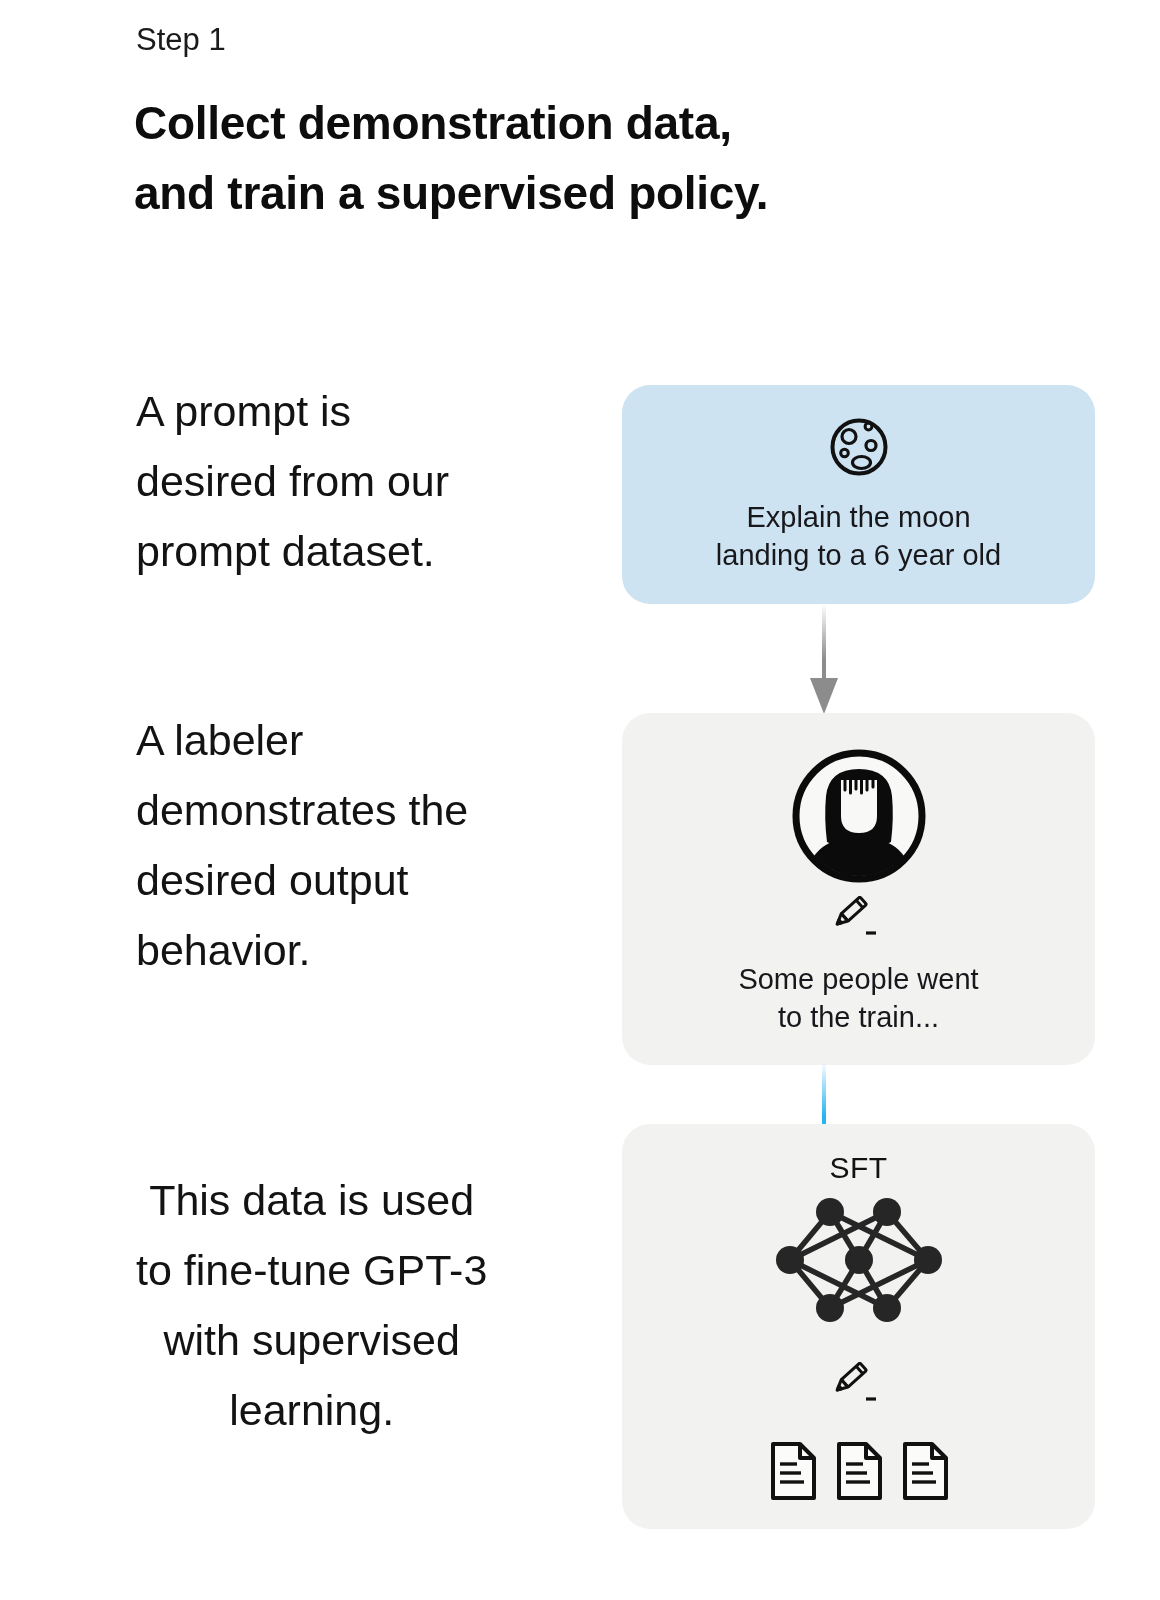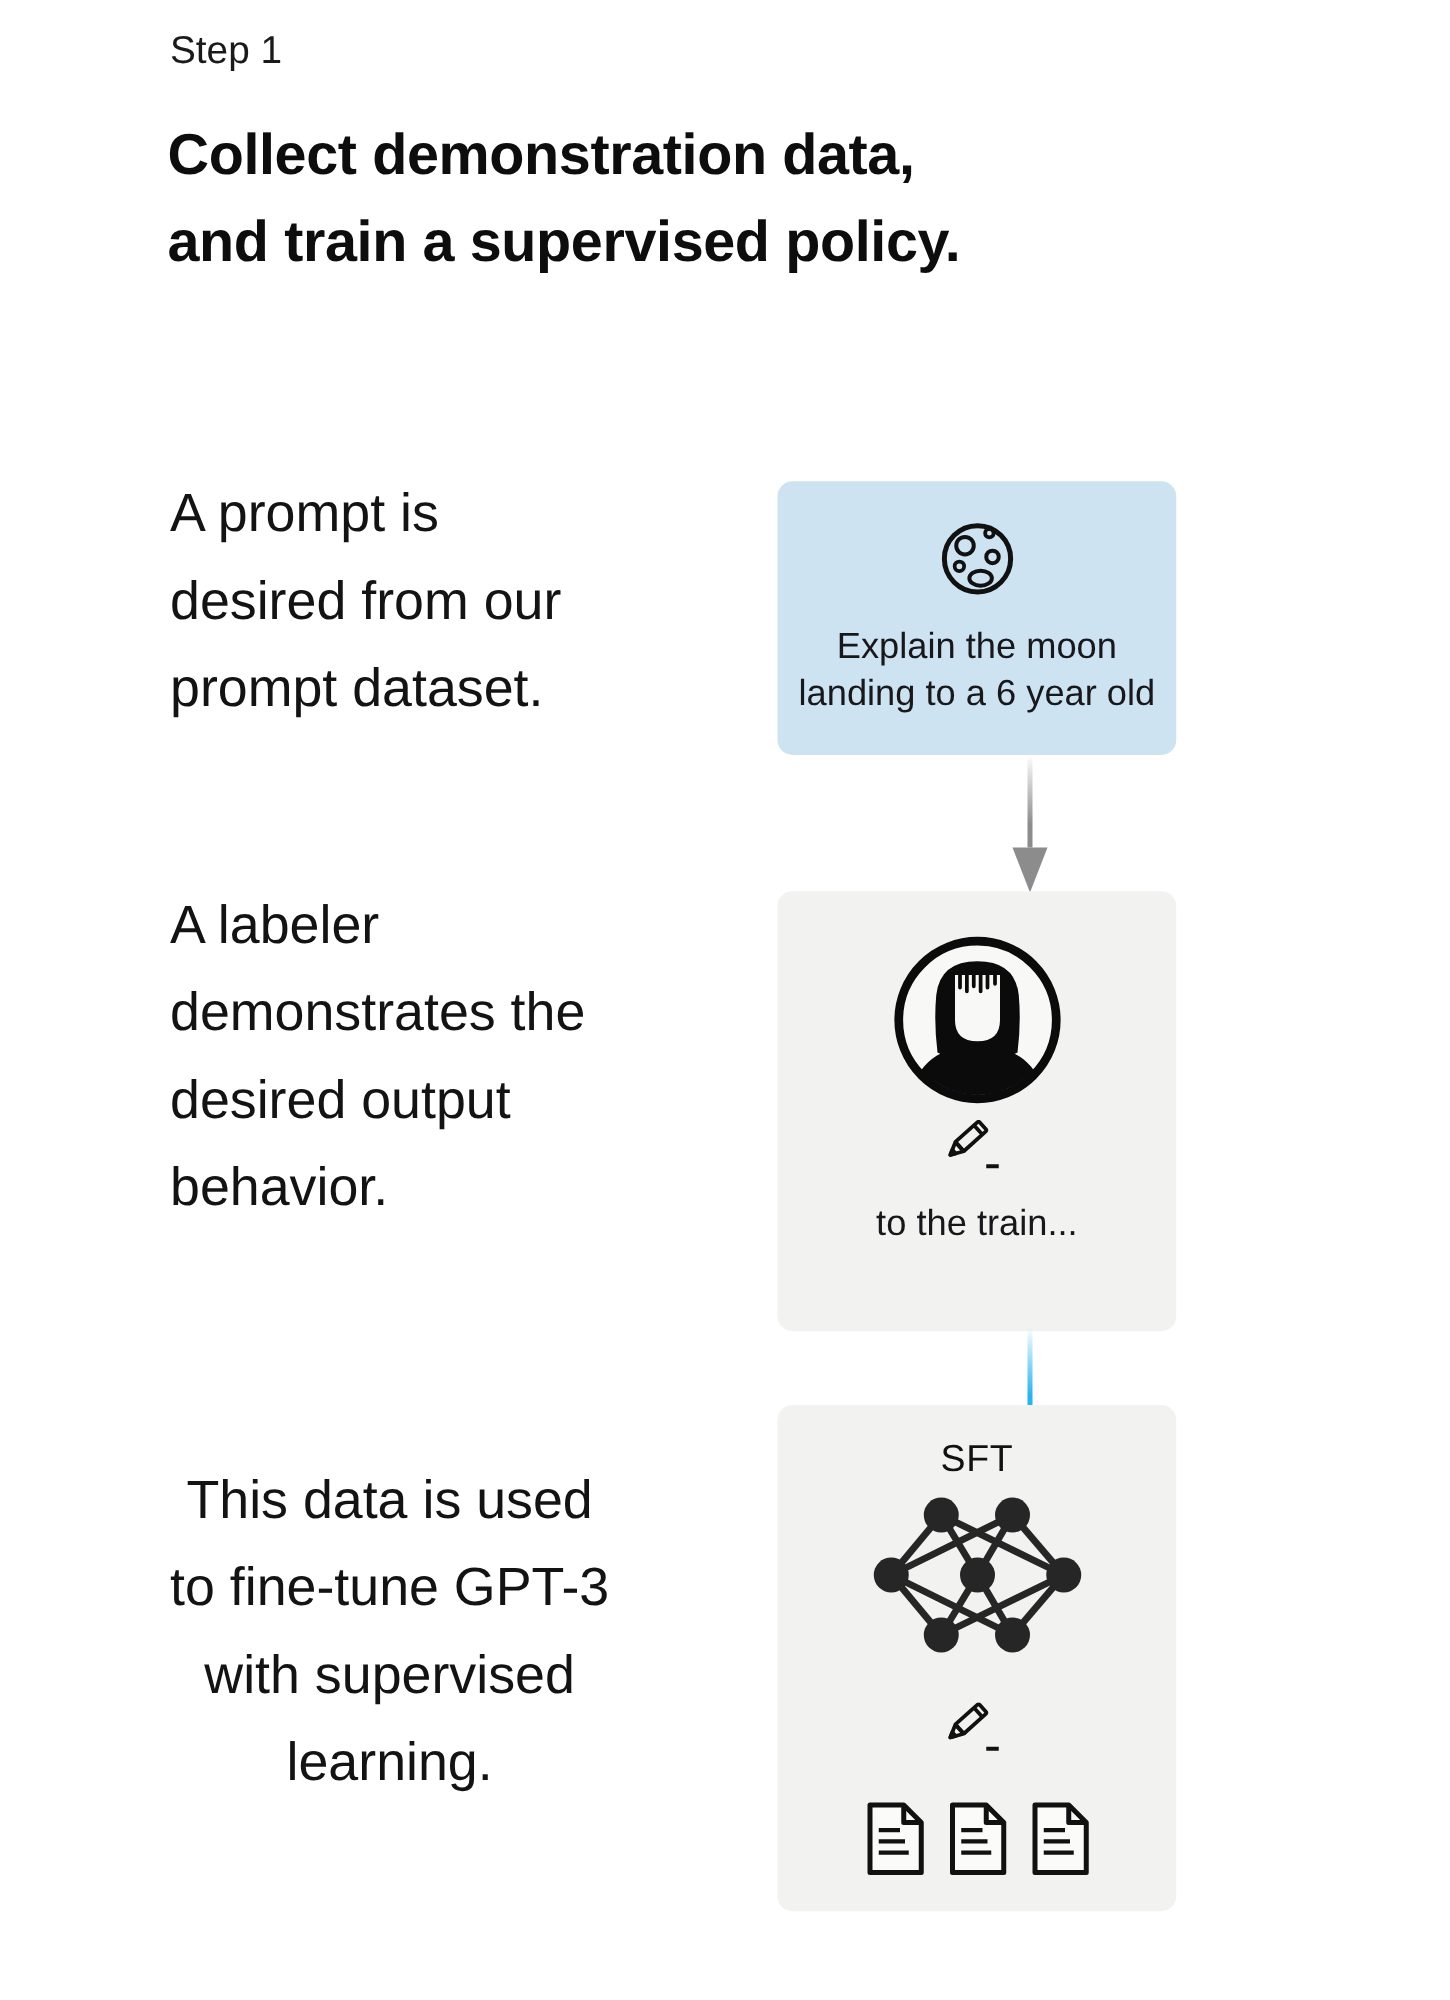--- a/index.html
+++ b/index.html
@@ -16,21 +16,21 @@
   }
 
   
   .para { position:absolute; left:136px; font-size:43px; line-height:70px; color:#131313; }
   .para-1 { top:376px; }
   .para-2 { top:705px; }
   .para-3 { top:1165px;text-align:center; }
 
   
   .card {
-    position:absolute; left:622px; width:319px; border-radius:12px;
+    position:absolute; left:622px; width:473px; border-radius:28px;
     display:flex; flex-direction:column; align-items:center; box-sizing:border-box;
   }
   .card-prompt  { top:385px;  height:219px; background:var(--prompt-card-bg,  #cde3f1); }
   .card-labeler { top:713px;  height:352px; background:var(--neutral-card-bg, #f2f2f0); }
   .card-sft     { top:1124px; height:405px; background:var(--neutral-card-bg, #f2f2f0); }
 
   .card-text { font-size:29px; line-height:38px; text-align:center; color:#18181c; }
   .card-prompt  .card-text { margin-top:19px; }
   .card-labeler .card-text { margin-top:20px; }
 
@@ -133,20 +133,21 @@
         <g transform="translate(2,30) rotate(-42)" fill="none" stroke="#111" stroke-width="3" stroke-linejoin="round">
           <rect x="13" y="-5" width="25" height="10" rx="1.5"></rect>
           <path d="M13,-5 L3,0 L13,5 Z"></path>
           <line x1="33" y1="-5" x2="33" y2="5"></line>
           <path d="M3,0 L7,2 L7,-2 Z" fill="#111"></path>
         </g>
         <line x1="33" y1="37" x2="43" y2="37" stroke="#111" stroke-width="3.2"></line>
       </svg>
     </div>
     <div class="card-text">
+      <div>Some people went</div>
       <div>to the train...</div>
     </div>
   </div>
 
   <div class="arrow arrow-blue">
     <div class="shaft"></div>
     <div class="head"></div>
   </div>
 
   <div class="card card-sft">

